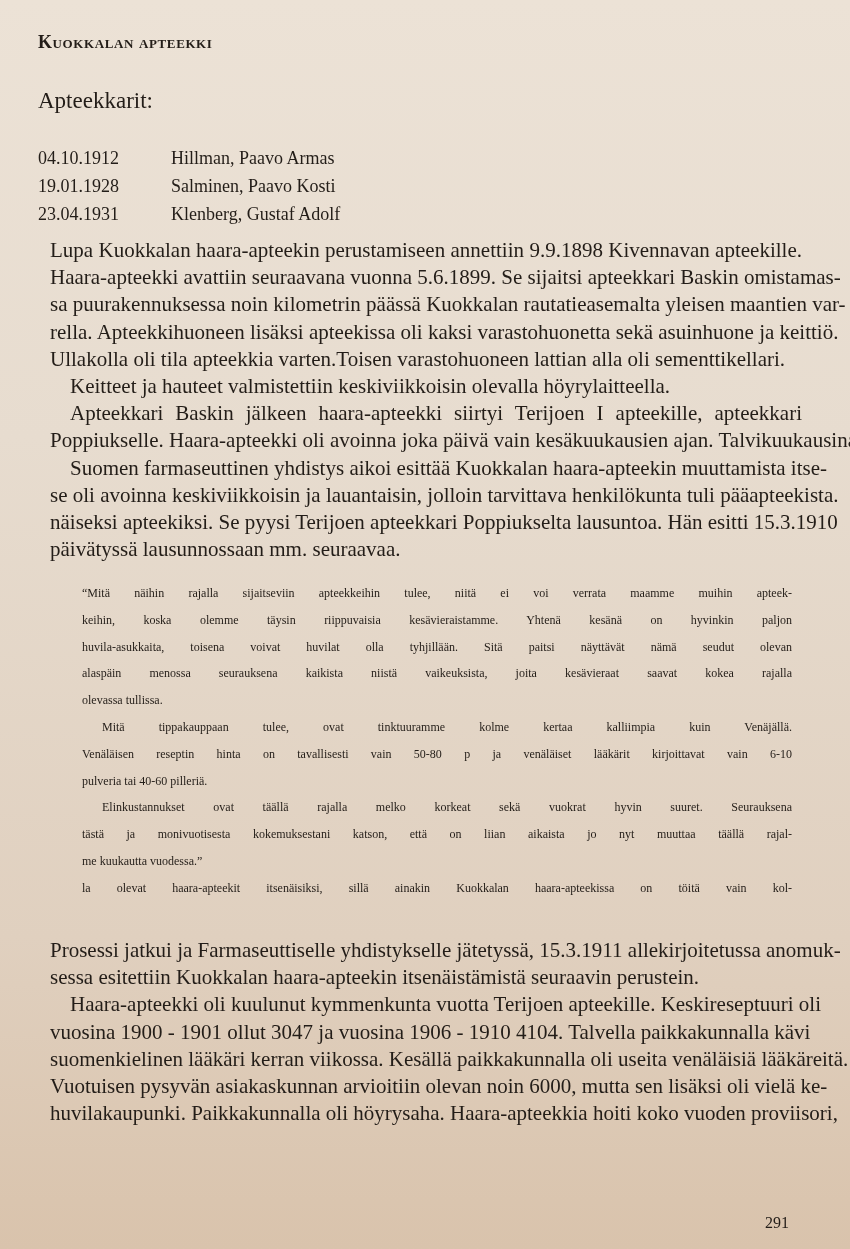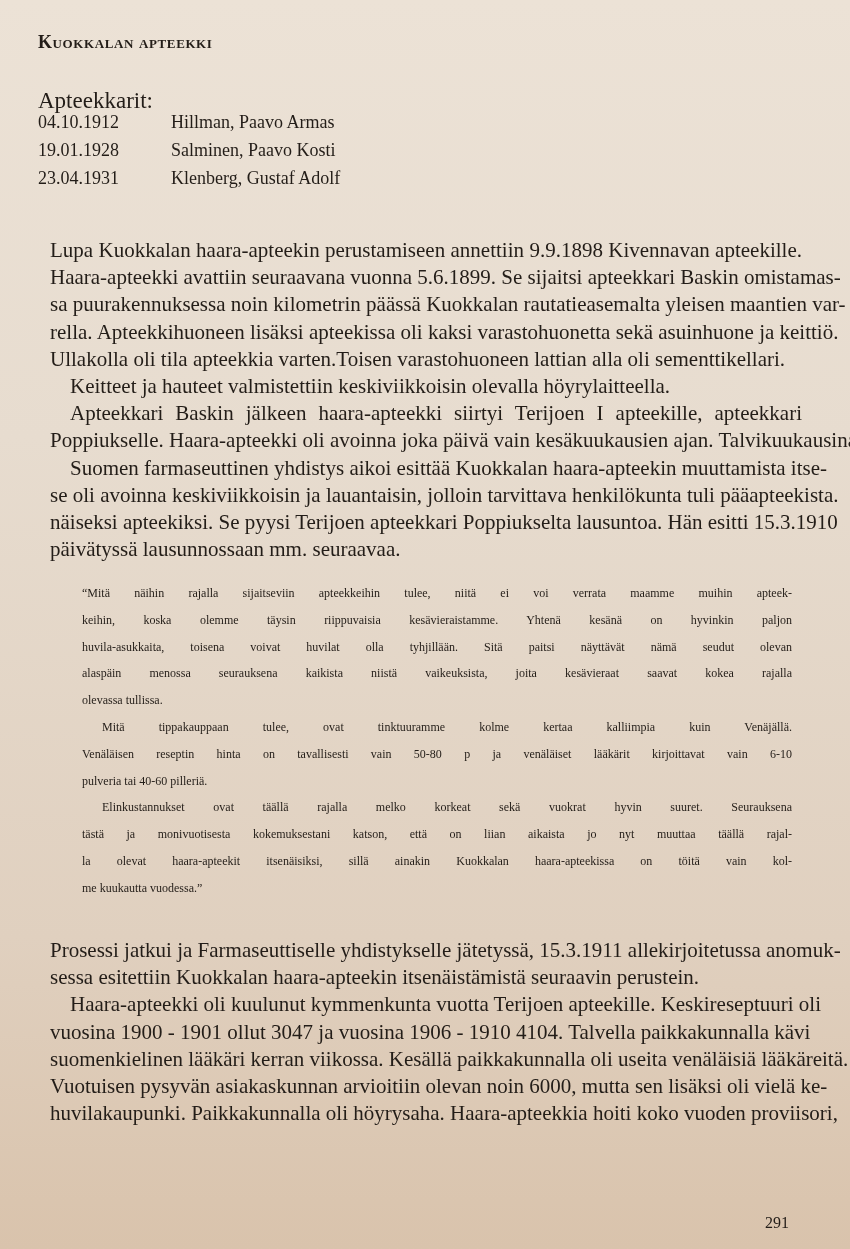--- a/index.html
+++ b/index.html
@@ -9,21 +9,21 @@
     font-family: "Liberation Serif", "DejaVu Serif", serif;
     color: #231d18;
     position: relative;
   }
   .page { position: absolute; left: 0; top: 0; width: 850px; height: 1249px; }
   .heading {
     position: absolute; left: 38px; top: 32px;
     font-size: 18px; font-weight: bold; font-variant: small-caps; letter-spacing: 0.6px;
   }
   .apt-label { position: absolute; left: 38px; top: 88px; font-size: 23px; }
-  .apt-row { position: absolute; left: 38px; font-size: 18px; }
+  .apt-row { position: absolute; left: 38px; font-size: 18px; margin-top: 36px; }
   .apt-row .date { display: inline-block; width: 133px; }
   .para {
     position: absolute; left: 38px; width: 752px;
     font-size: 21px; line-height: 27.2px; text-align: justify; margin: 12px;
   }
   .quote {
     position: absolute; left: 82px; width: 710px;
     font-size: 12px; line-height: 26.8px; text-align: justify; margin: 0;
   }
   .line { display: block; white-space: nowrap; text-align-last: justify; }
@@ -67,22 +67,22 @@
     <span class="line">“Mitä näihin rajalla sijaitseviin apteekkeihin tulee, niitä ei voi verrata maamme muihin apteek-</span>
     <span class="line">keihin, koska olemme täysin riippuvaisia kesävieraistamme. Yhtenä kesänä on hyvinkin paljon</span>
     <span class="line">huvila-asukkaita, toisena voivat huvilat olla tyhjillään. Sitä paitsi näyttävät nämä seudut olevan</span>
     <span class="line">alaspäin menossa seurauksena kaikista niistä vaikeuksista, joita kesävieraat saavat kokea rajalla</span>
     <span class="line last">olevassa tullissa.</span>
     <span class="line" style="padding-left:20px">Mitä tippakauppaan tulee, ovat tinktuuramme kolme kertaa kalliimpia kuin Venäjällä.</span>
     <span class="line">Venäläisen reseptin hinta on tavallisesti vain 50-80 p ja venäläiset lääkärit kirjoittavat vain 6-10</span>
     <span class="line last">pulveria tai 40-60 pilleriä.</span>
     <span class="line" style="padding-left:20px">Elinkustannukset ovat täällä rajalla melko korkeat sekä vuokrat hyvin suuret. Seurauksena</span>
     <span class="line">tästä ja monivuotisesta kokemuksestani katson, että on liian aikaista jo nyt muuttaa täällä rajal-</span>
+    <span class="line last">me kuukautta vuodessa.”</span>
     <span class="line">la olevat haara-apteekit itsenäisiksi, sillä ainakin Kuokkalan haara-apteekissa on töitä vain kol-</span>
-    <span class="line last">me kuukautta vuodessa.”</span>
   </div>
 
   <div class="para" style="top:925px">
     <span class="line">Prosessi jatkui ja Farmaseuttiselle yhdistykselle jätetyssä, 15.3.1911 allekirjoitetussa anomuk-</span>
     <span class="line last">sessa esitettiin Kuokkalan haara-apteekin itsenäistämistä seuraavin perustein.</span>
     <span class="line" style="padding-left:20px">Haara-apteekki oli kuulunut kymmenkunta vuotta Terijoen apteekille. Keskireseptuuri oli</span>
     <span class="line">vuosina 1900 - 1901 ollut 3047 ja vuosina 1906 - 1910 4104. Talvella paikkakunnalla kävi</span>
     <span class="line">suomenkielinen lääkäri kerran viikossa. Kesällä paikkakunnalla oli useita venäläisiä lääkäreitä.</span>
     <span class="line">Vuotuisen pysyvän asiakaskunnan arvioitiin olevan noin 6000, mutta sen lisäksi oli vielä ke-</span>
     <span class="line">huvilakaupunki. Paikkakunnalla oli höyrysaha. Haara-apteekkia hoiti koko vuoden proviisori,</span>

